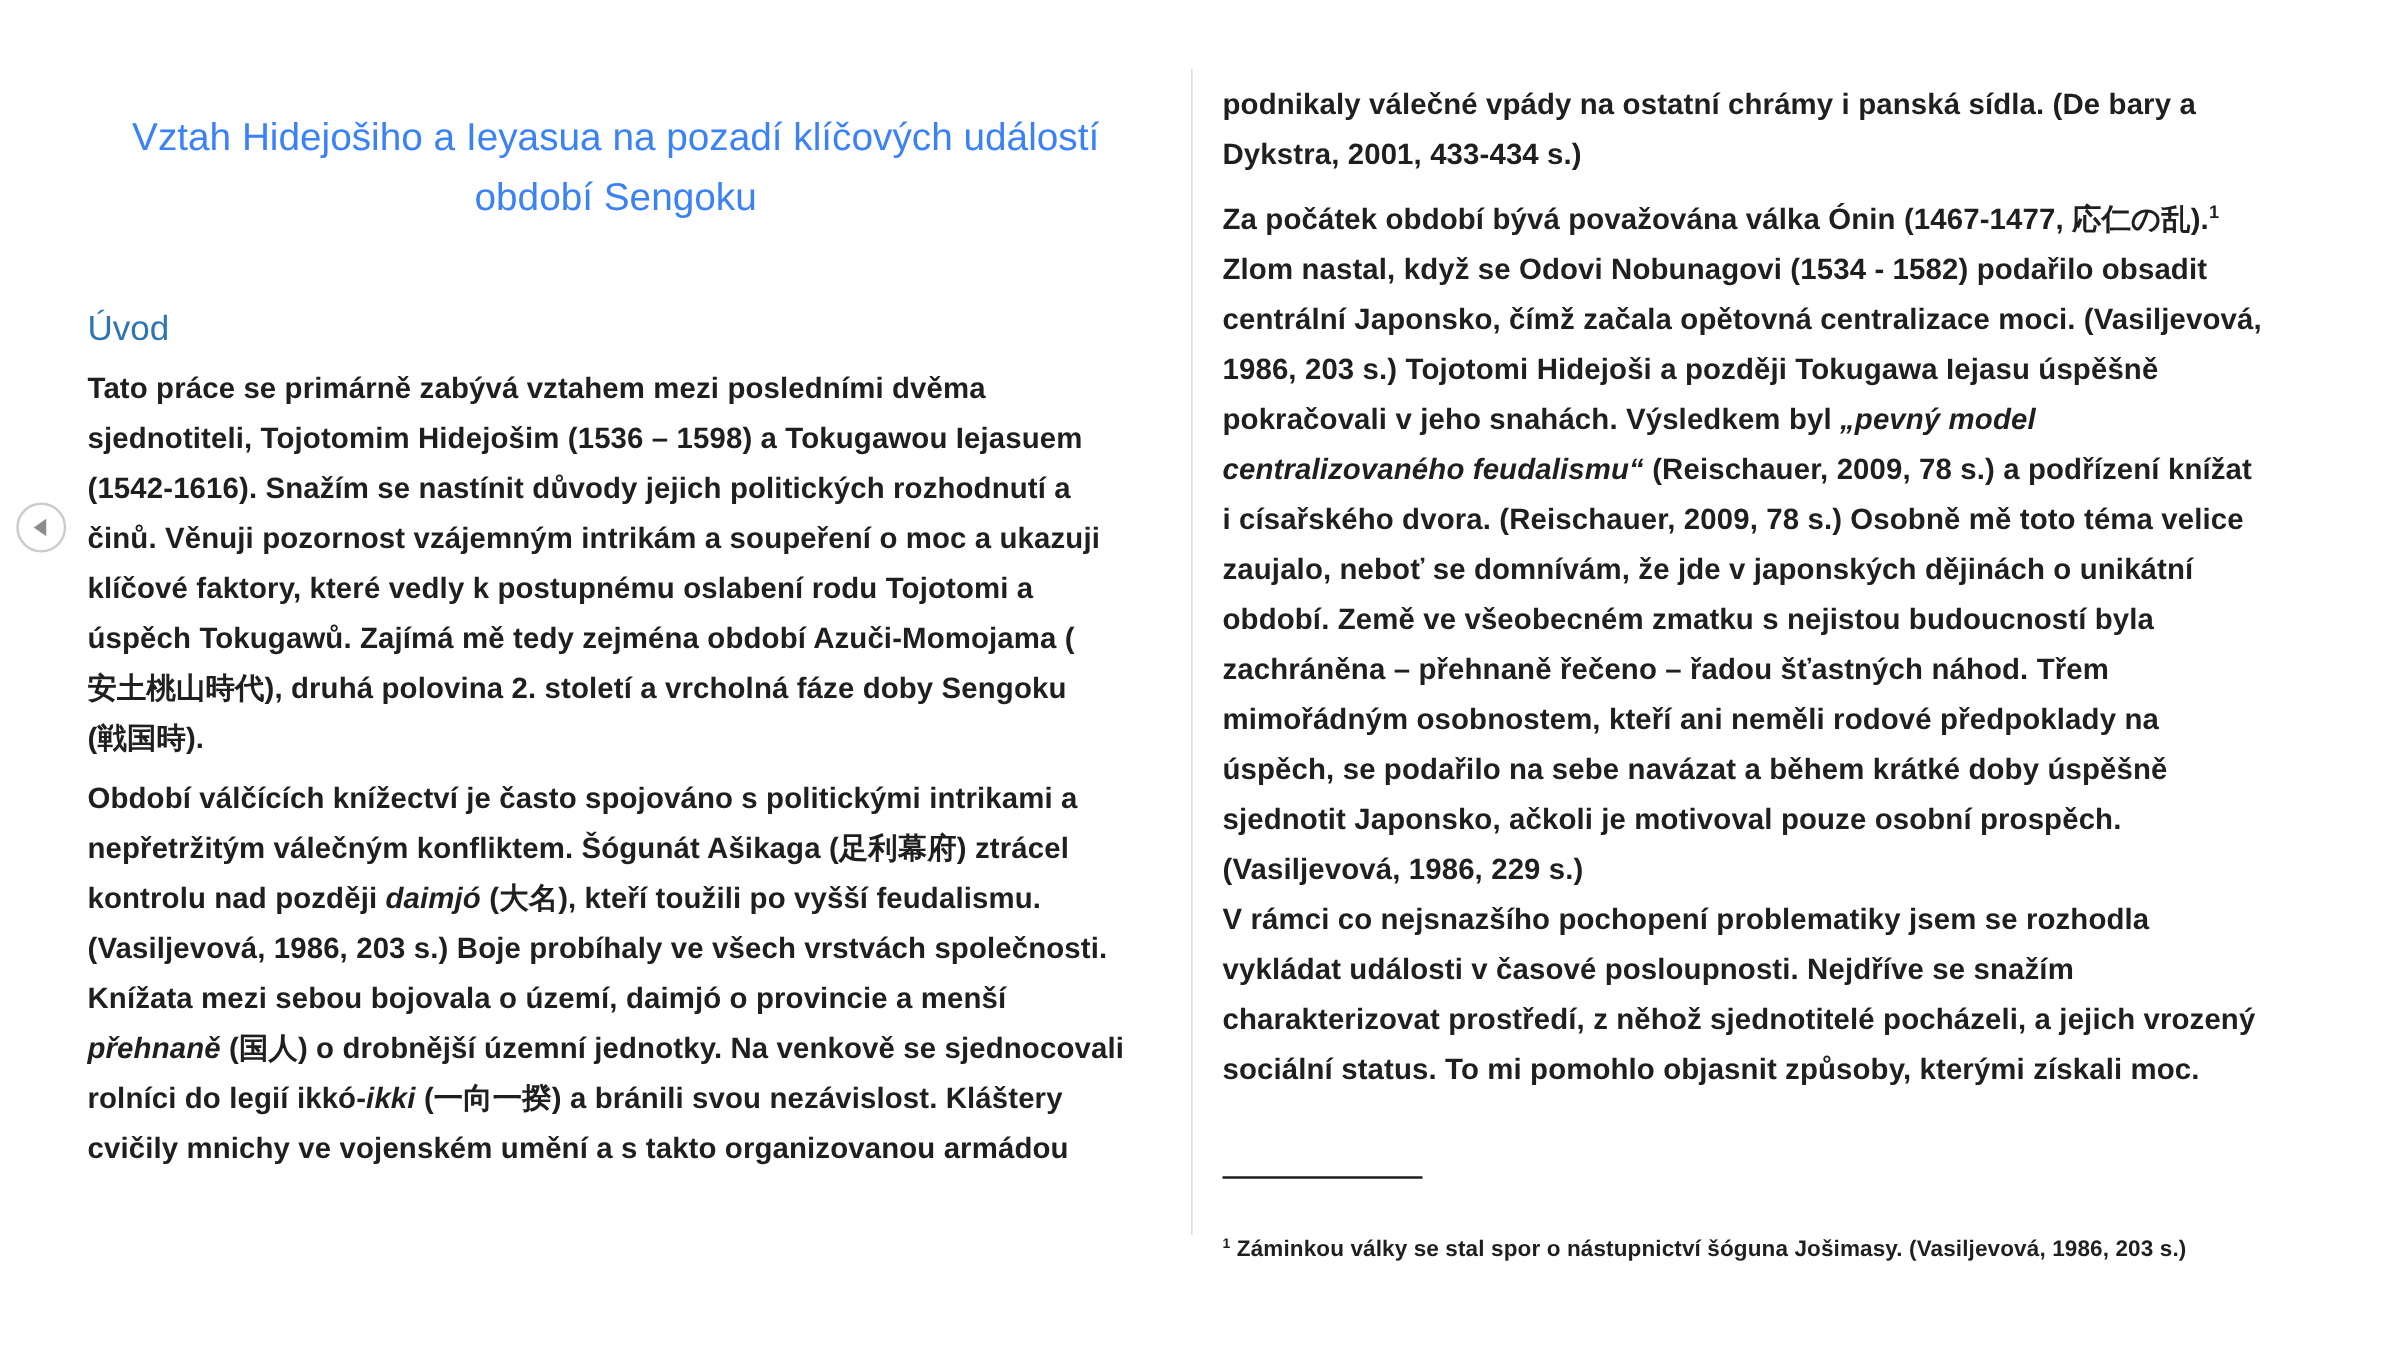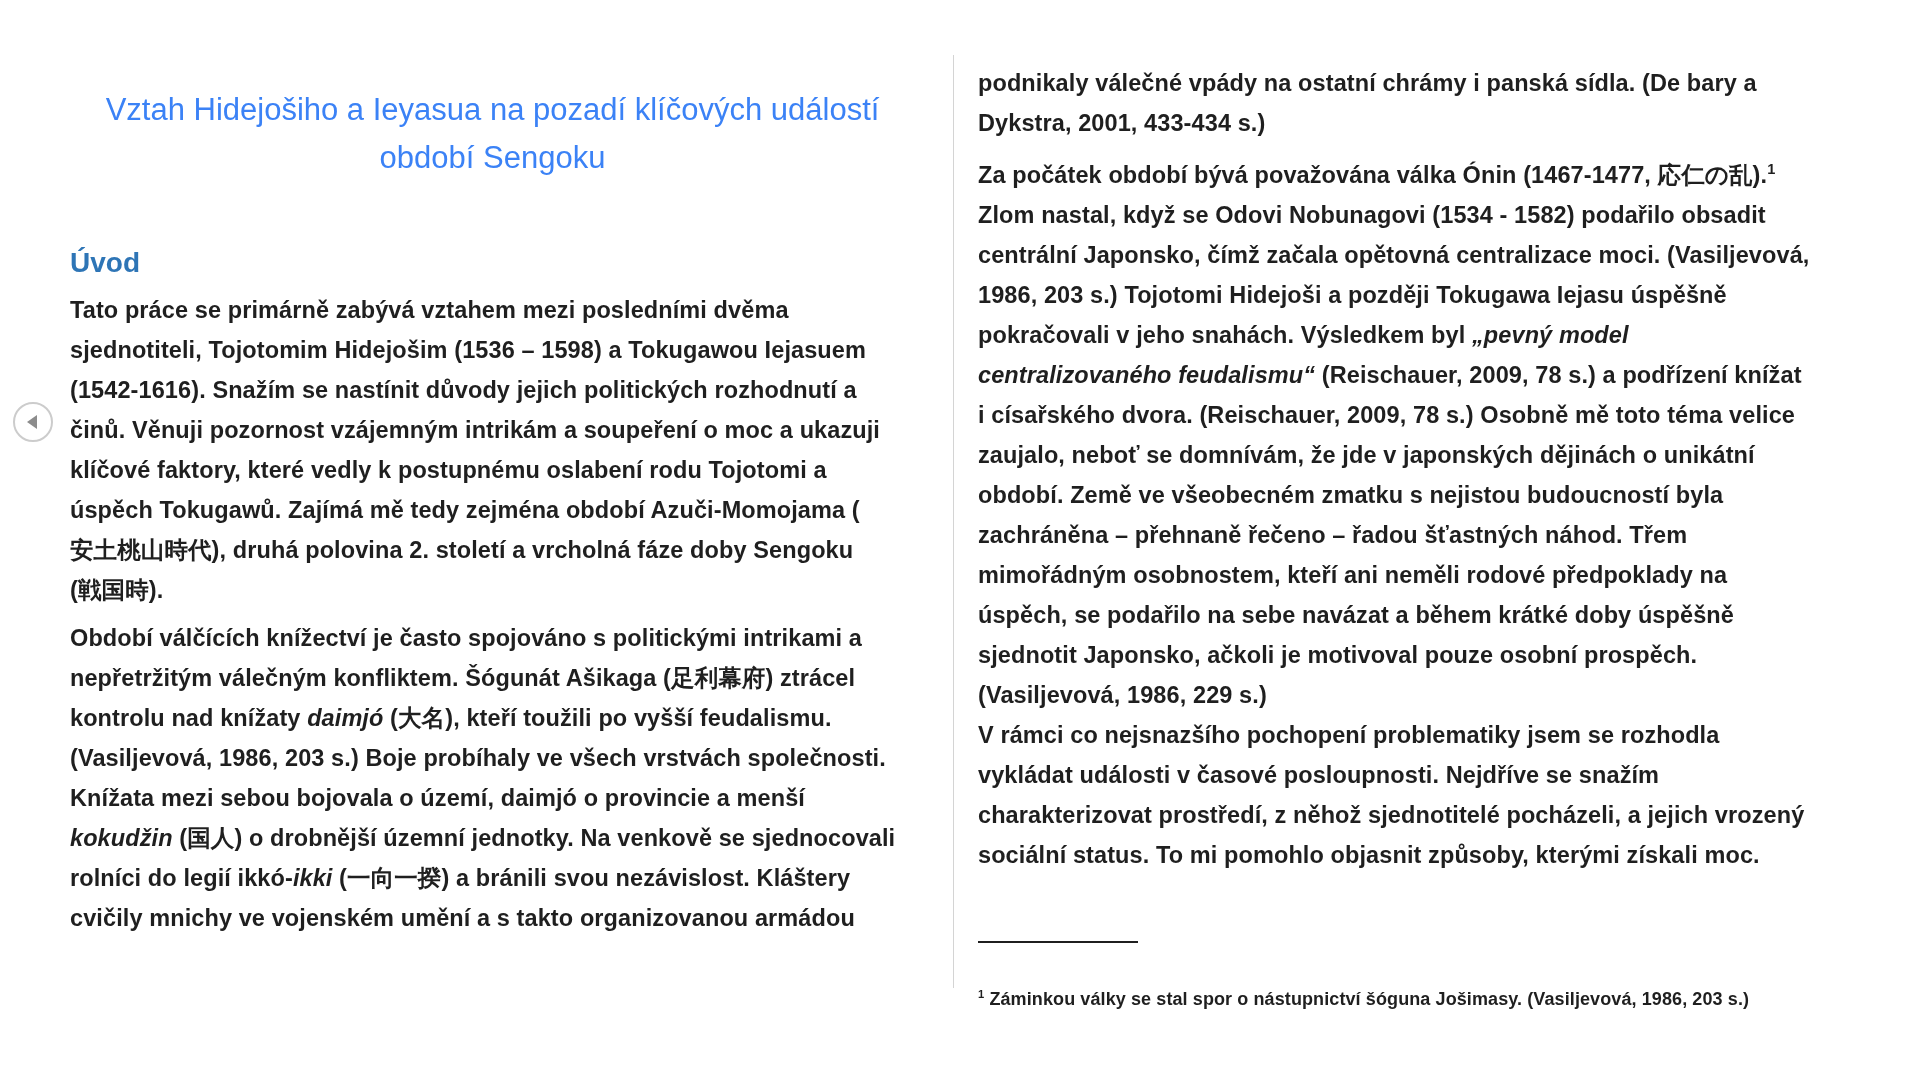--- a/index.html
+++ b/index.html
@@ -27,21 +27,21 @@
 
   
   #title {
     position: absolute; left: 70px; top: 86px; width: 845px;
     text-align: center; color: #3b82f6;
     font-size: 31px; line-height: 48px; font-weight: 400;
   }
   #title .tline { display: block; white-space: pre; }
   #heading-uvod {
     position: absolute; left: 70px; top: 243px; margin: 0;
-    color: #2e75b6; font-size: 28px; line-height: 40px; font-weight: 700;
+    color: #2e75b6; font-size: 28px; line-height: 40px; font-weight: 400;
   }
 
   
   #divider { position: absolute; left: 953px; top: 55px; width: 1px; height: 933px; background: #d4d4d4; }
 
   
   #footnote-rule { position: absolute; left: 978px; top: 941px; width: 160px; height: 2px; background: #1f1f1f; }
   #footnote { left: 978px; top: 983px; }
   #footnote .line { font-size: 18px; height: 32px; line-height: 32px; }
 
@@ -85,24 +85,24 @@
       <div class="line"><span>(1542-1616). Snažím se nastínit důvody jejich politických rozhodnutí a</span></div>
       <div class="line"><span>činů. Věnuji pozornost vzájemným intrikám a soupeření o moc a ukazuji</span></div>
       <div class="line"><span>klíčové faktory, které vedly k postupnému oslabení rodu Tojotomi a</span></div>
       <div class="line"><span>úspěch Tokugawů. Zajímá mě tedy zejména období Azuči-Momojama (</span></div>
       <div class="line"><span>安土桃山時代), druhá polovina 2. století a vrcholná fáze doby Sengoku</span></div>
       <div class="line"><span>(戦国時).</span></div>
     </div>
   <div id="left-p2" class="para">
       <div class="line"><span>Období válčících knížectví je často spojováno s politickými intrikami a</span></div>
       <div class="line"><span>nepřetržitým válečným konfliktem. Šógunát Ašikaga (足利幕府) ztrácel</span></div>
-      <div class="line"><span>kontrolu nad knížaty </span><span class="i">daimjó</span><span> (大名), kteří toužili po vyšší feudalismu.</span></div>
+      <div class="line"><span>kontrolu nad později </span><span class="i">daimjó</span><span> (大名), kteří toužili po vyšší feudalismu.</span></div>
       <div class="line"><span>(Vasiljevová, 1986, 203 s.) Boje probíhaly ve všech vrstvách společnosti.</span></div>
       <div class="line"><span>Knížata mezi sebou bojovala o území, daimjó o provincie a menší</span></div>
-      <div class="line"><span class="i">kokudžin</span><span> (国人) o drobnější územní jednotky. Na venkově se sjednocovali</span></div>
+      <div class="line"><span class="i">přehnaně</span><span> (国人) o drobnější územní jednotky. Na venkově se sjednocovali</span></div>
       <div class="line"><span>rolníci do legií ikkó-</span><span class="i">ikki</span><span> (一向一揆) a bránili svou nezávislost. Kláštery</span></div>
       <div class="line"><span>cvičily mnichy ve vojenském umění a s takto organizovanou armádou</span></div>
     </div>
 
   <div id="right-p1" class="para">
       <div class="line"><span>podnikaly válečné vpády na ostatní chrámy i panská sídla. (De bary a</span></div>
       <div class="line"><span>Dykstra, 2001, 433-434 s.)</span></div>
     </div>
   <div id="right-p2" class="para">
       <div class="line"><span>Za počátek období bývá považována válka Ónin (1467-1477, 応仁の乱).</span><span class="sup">1</span></div>

